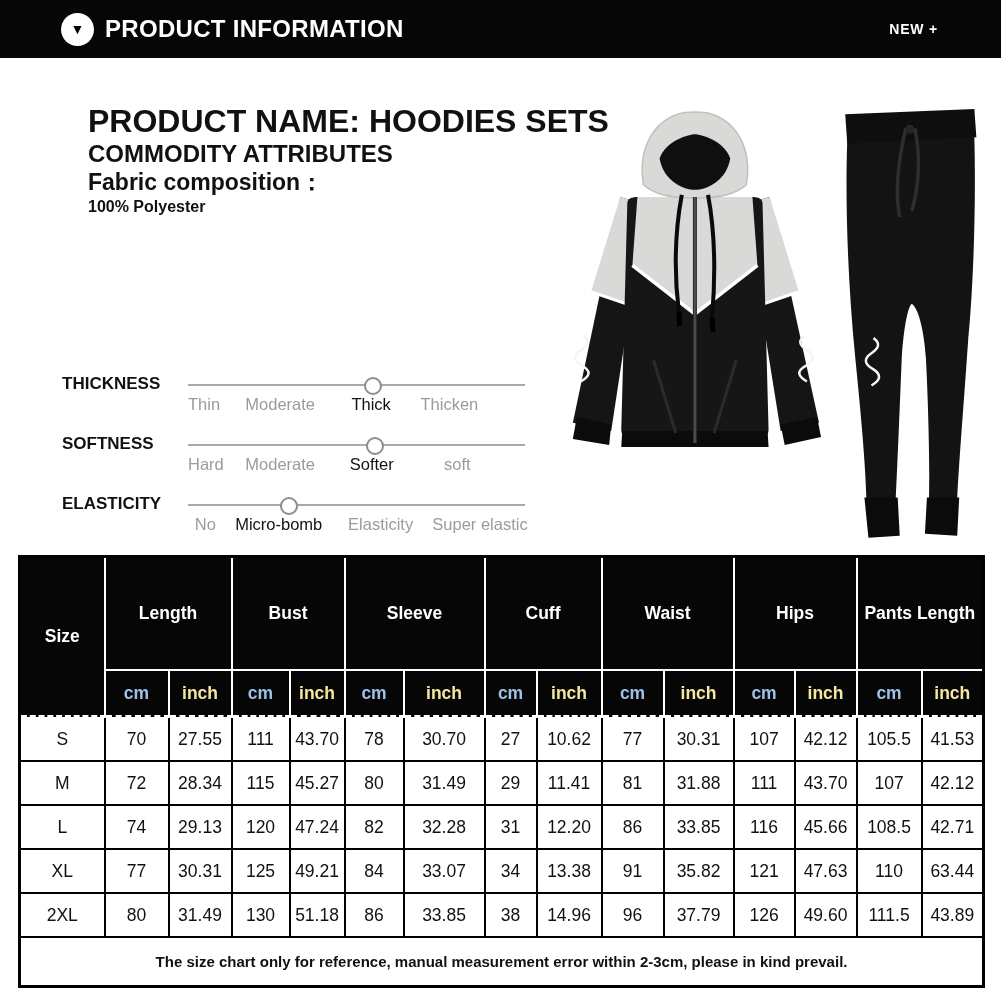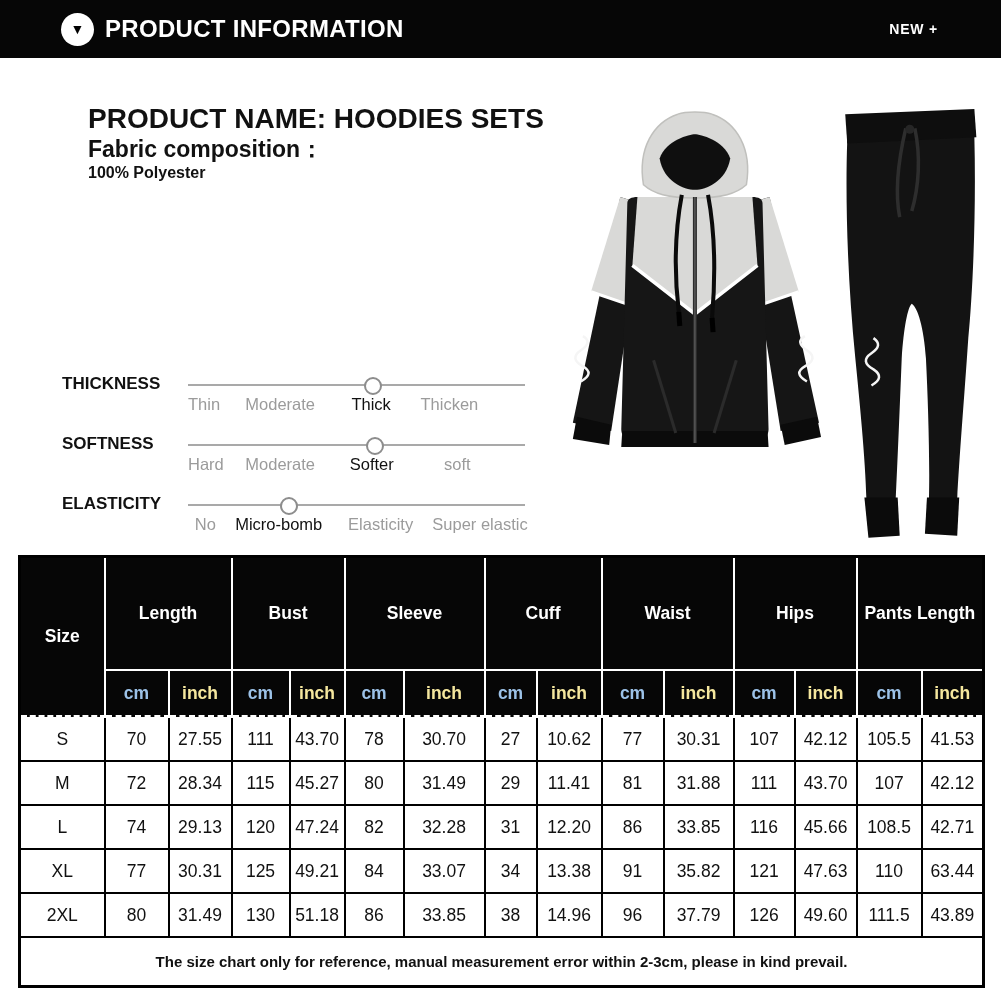--- a/index.html
+++ b/index.html
@@ -12,21 +12,21 @@
           padding:0 63px 0 61px;box-sizing:border-box}
   .brand{display:flex;align-items:center;gap:11px}
   .badge{width:33px;height:33px;border-radius:50%;background:#fff;color:#000;
          display:flex;align-items:center;justify-content:center;font-size:14px;line-height:1}
   .title{color:#fff;font-size:24px;font-weight:700;letter-spacing:.3px}
   .newplus{color:#fff;font-size:14px;font-weight:700;letter-spacing:.8px;cursor:pointer}
 
   
   .textblock{position:absolute;left:88px;top:102px}
   .textblock p{margin:0;font-weight:700;line-height:1.2;white-space:nowrap}
-  .p-name{font-size:28px;margin-bottom:15px}
+  .p-name{font-size:32px;margin-bottom:15px}
   .p-colour{font-size:23px;margin-bottom:40px}
   .colour-value{margin-left:9px}
   .p-attr{font-size:24px;margin-bottom:15px}
   .p-fabric{font-size:23px;margin-bottom:10px}
   .p-poly{font-size:16px}
 
   
   .sliders{position:absolute;left:62px;top:371px;width:490px}
   .srow{position:relative;height:60px}
   .slabel{position:absolute;left:0;top:3px;font-size:17px;font-weight:700;color:#111}
@@ -62,20 +62,21 @@
   <header class="topbar">
     <div class="brand">
       <span class="badge">▼</span>
       <span class="title">PRODUCT INFORMATION</span>
     </div>
     <span class="newplus">NEW +</span>
   </header>
 
   <section class="textblock">
     <p class="p-name">PRODUCT NAME: HOODIES SETS</p>
+    <p class="p-attr">COMMODITY ATTRIBUTES</p>
     <p class="p-fabric">Fabric composition：</p>
     <p class="p-poly">100% Polyester</p>
   </section>
 
   <section class="sliders" id="sliders">
       <div class="srow">
         <span class="slabel">THICKNESS</span>
         <div class="strack">
           <div class="sline"></div>
           <div class="sthumb" style="left: 55%;"></div>

